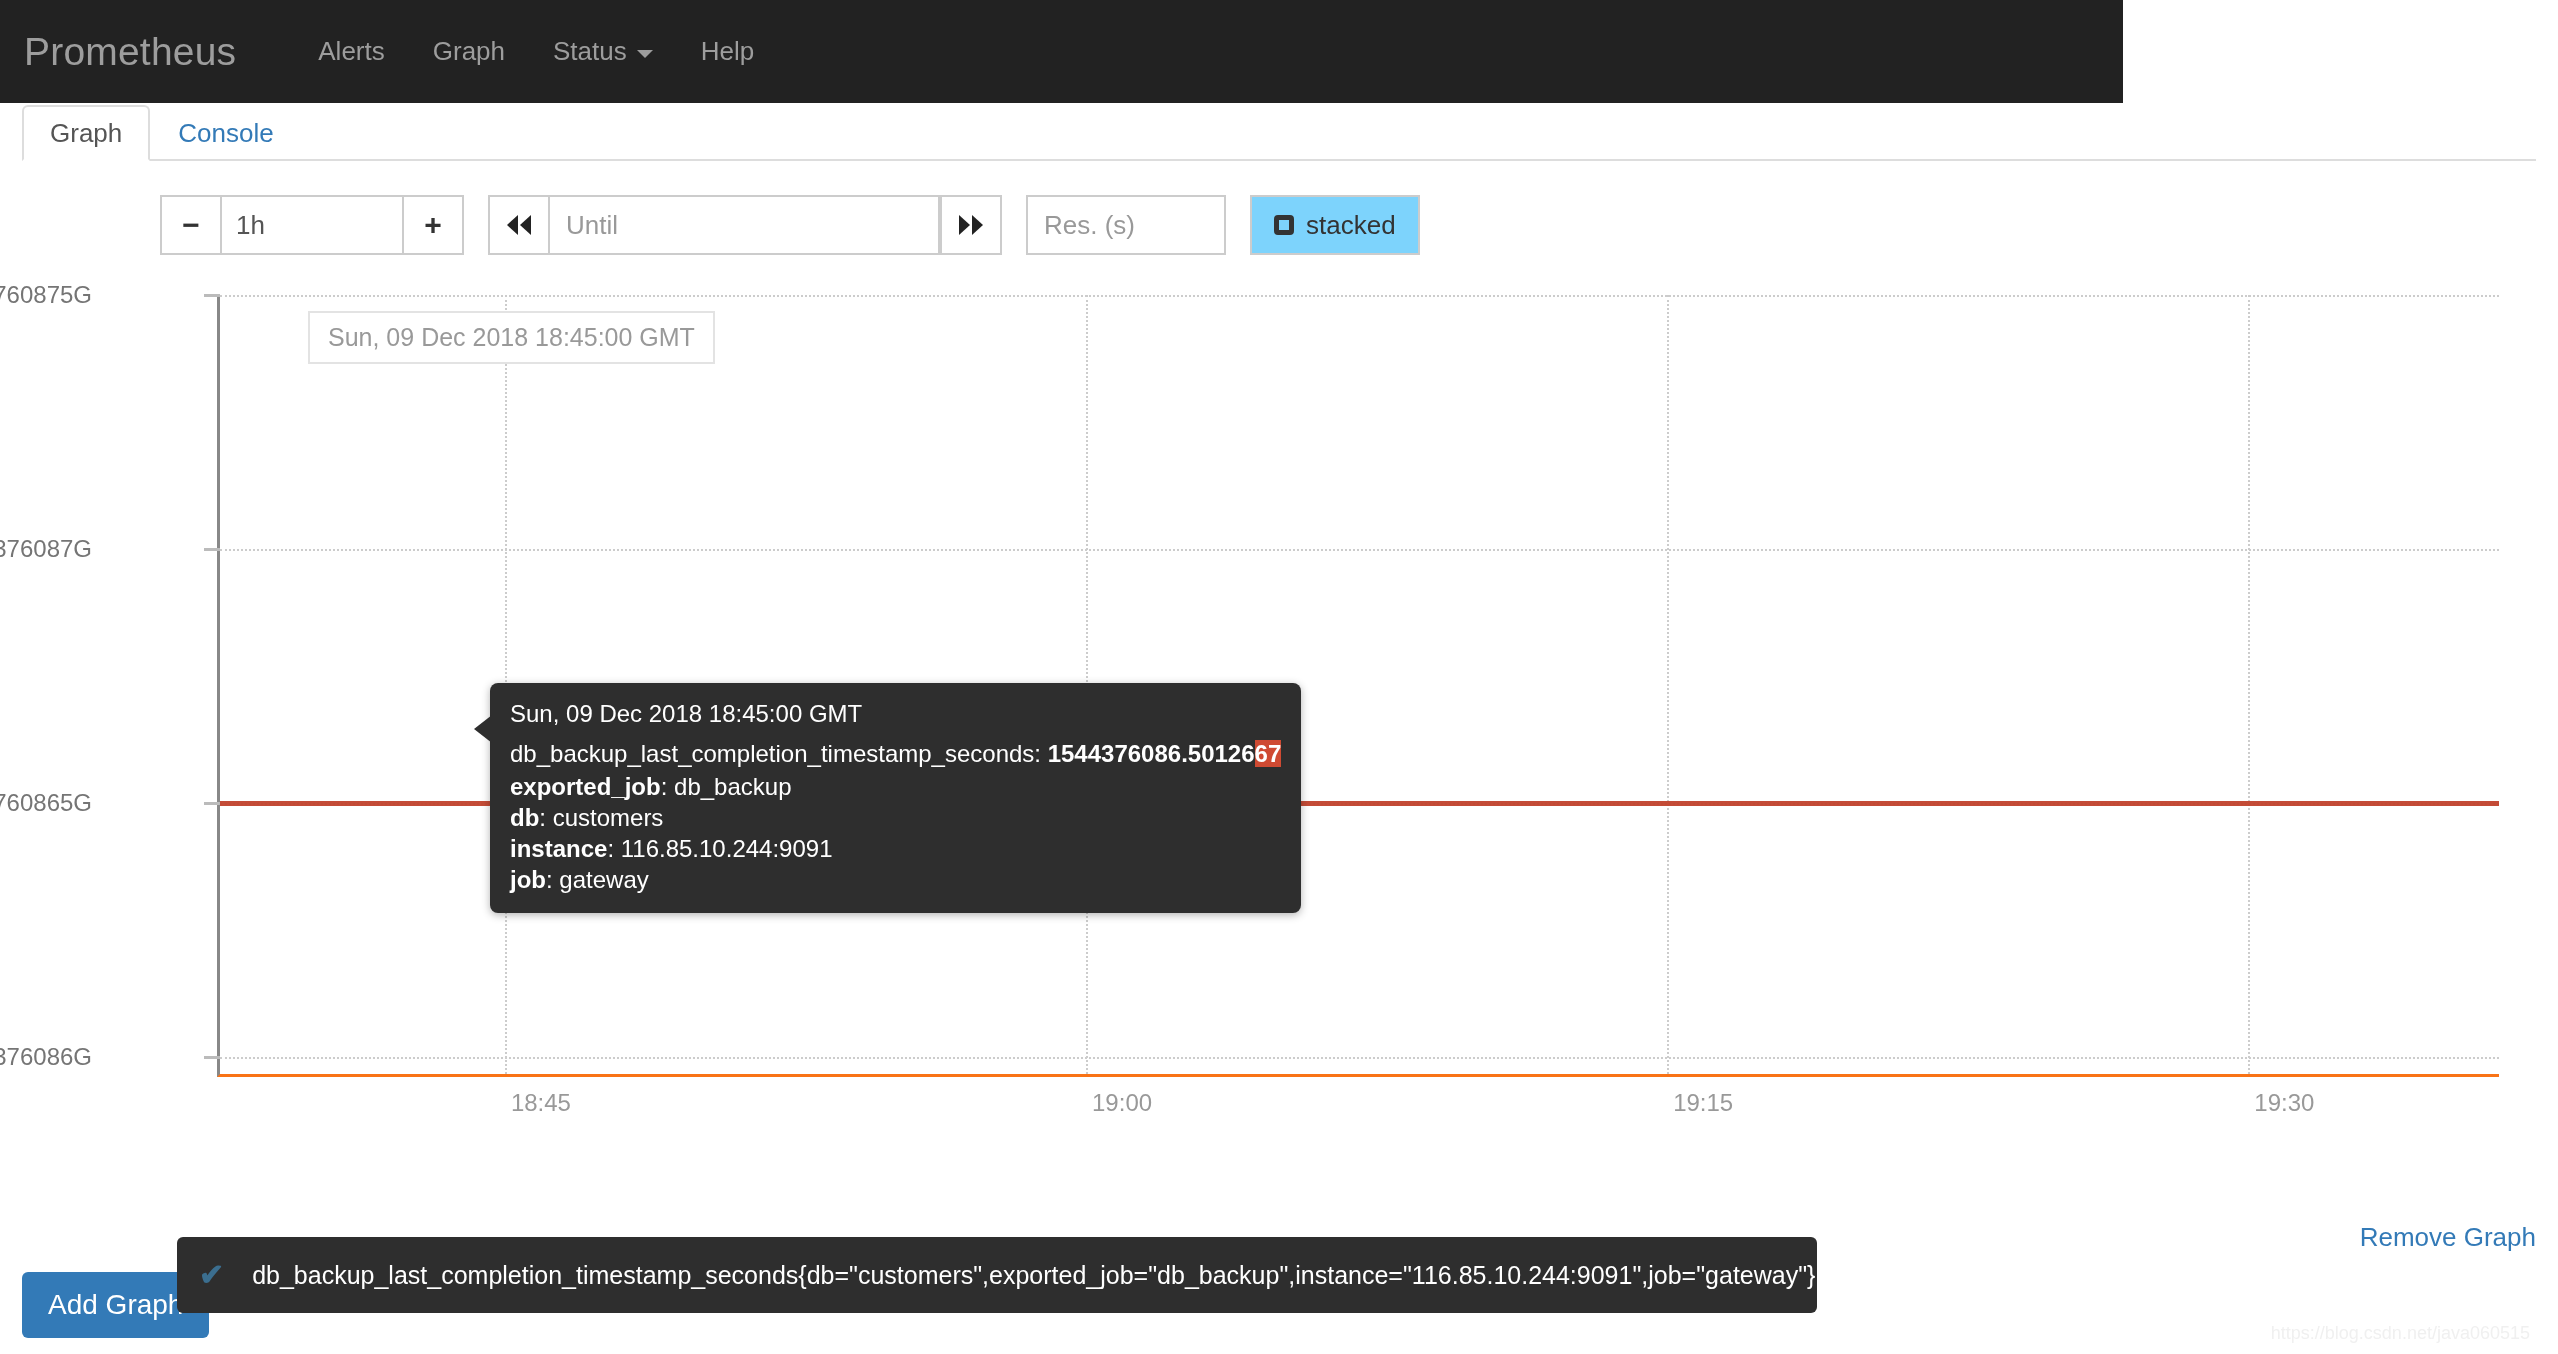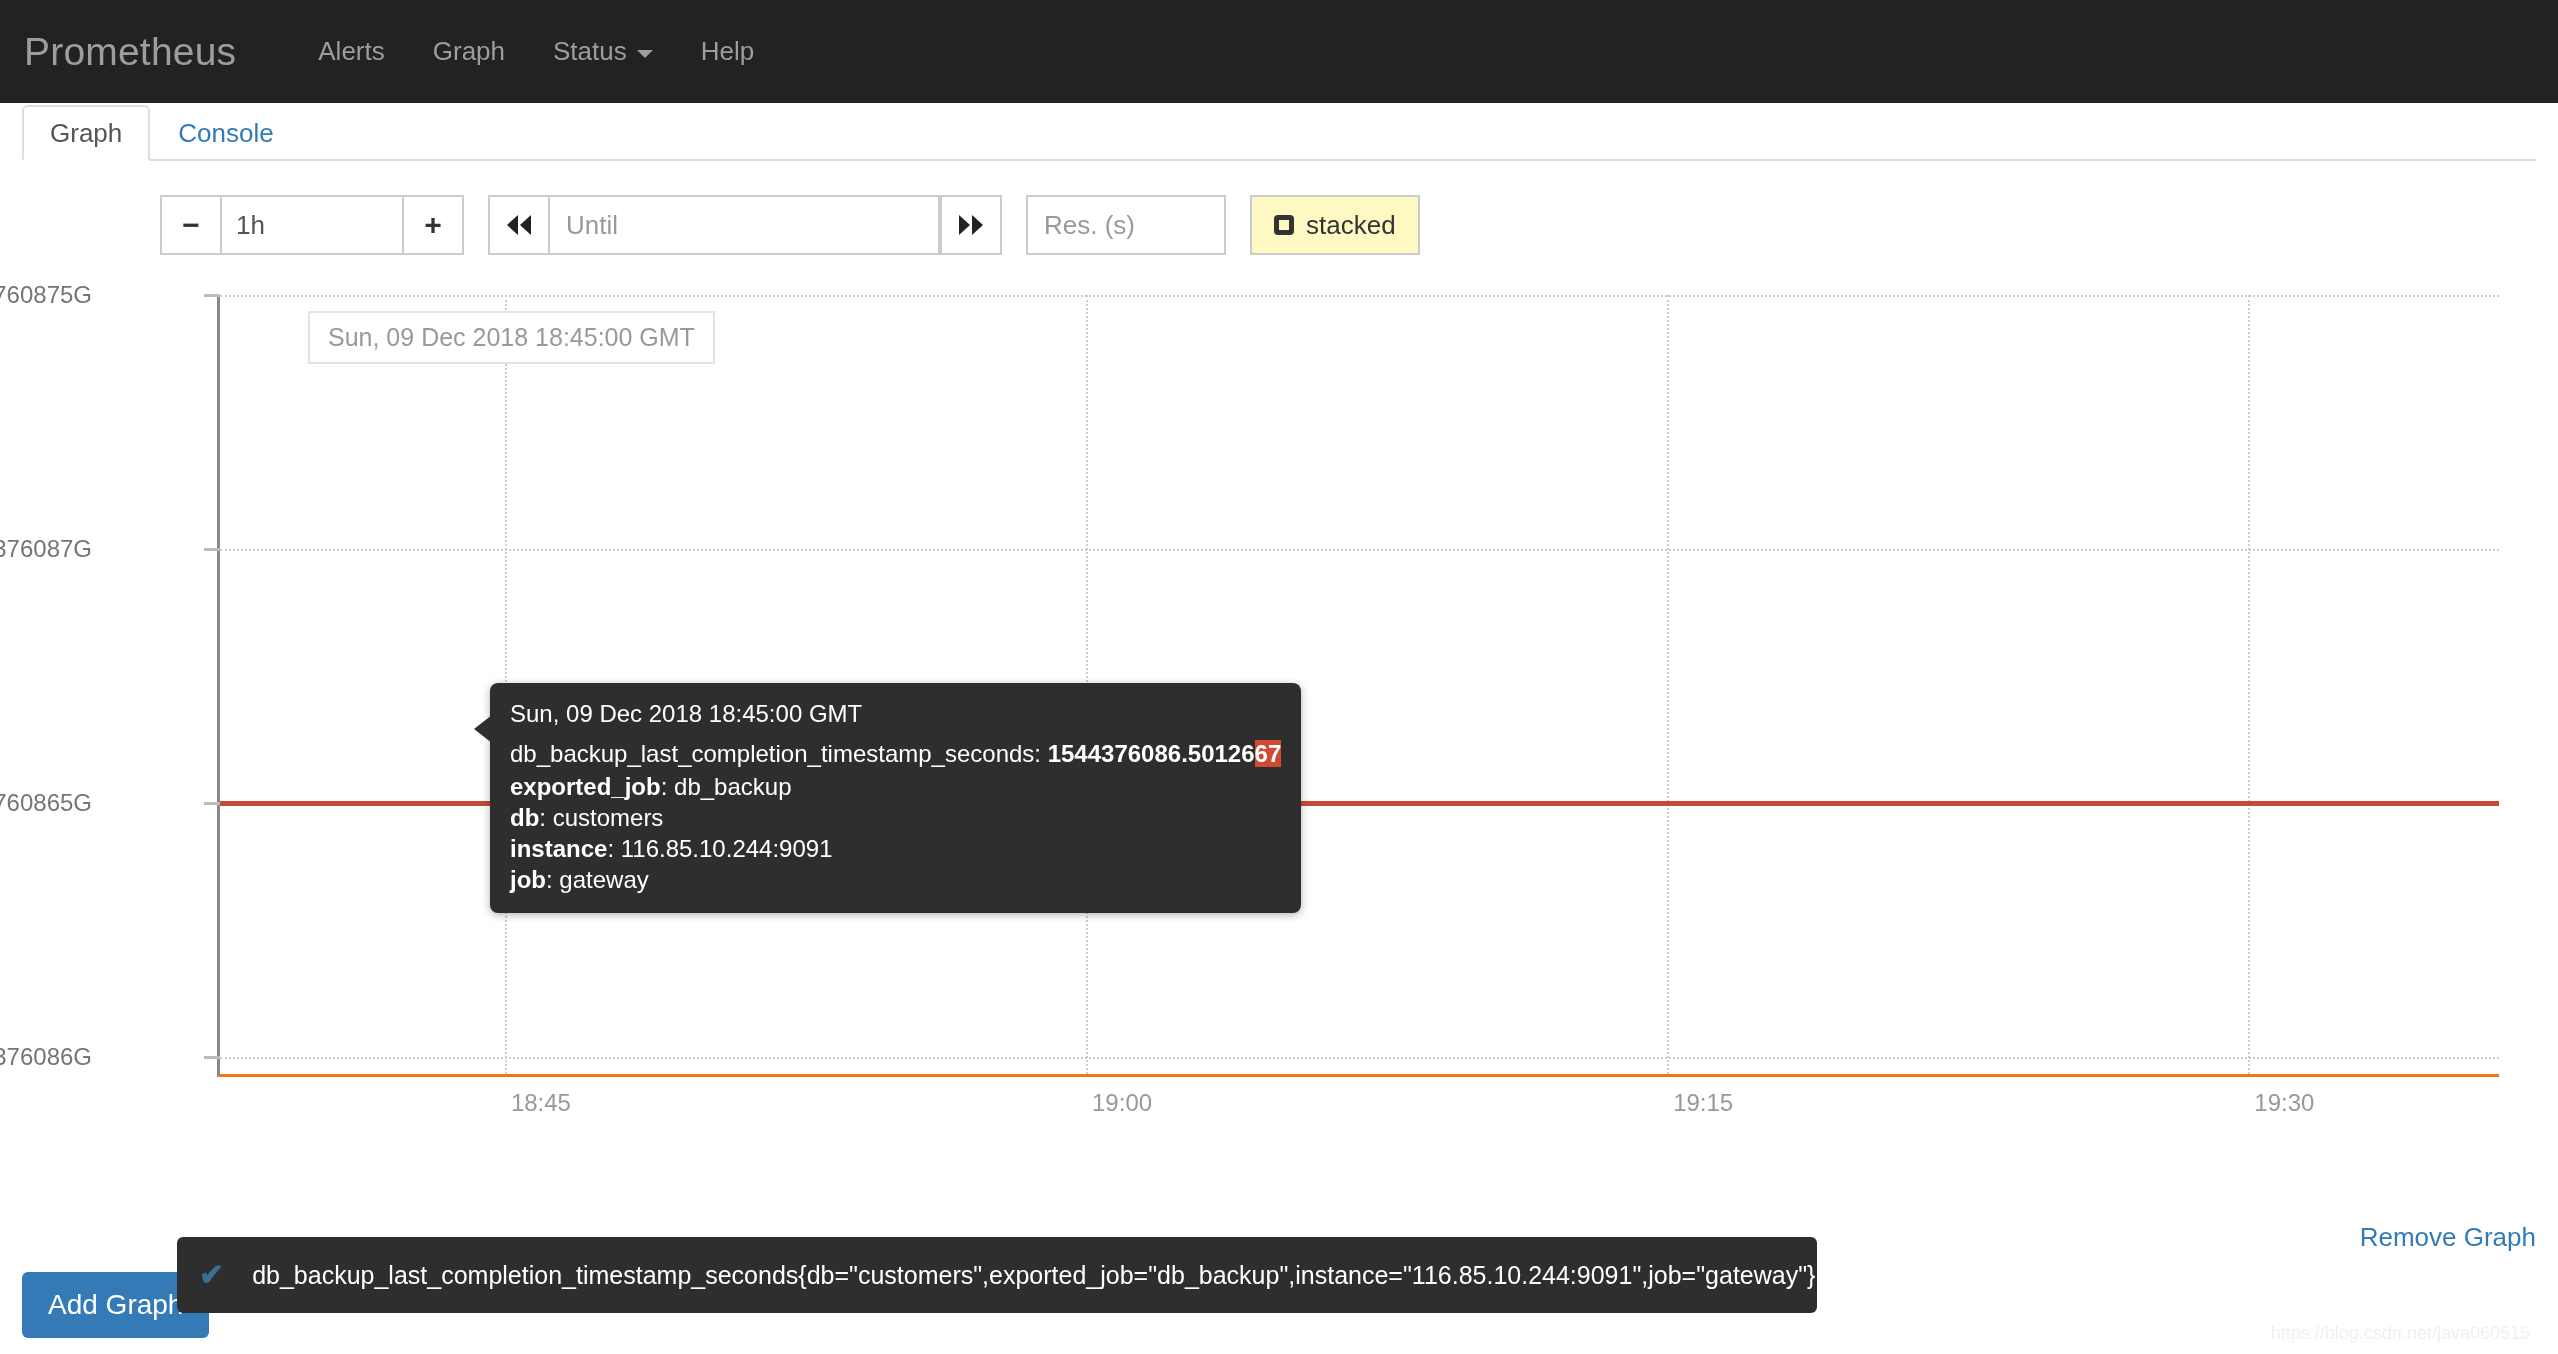--- a/index.html
+++ b/index.html
@@ -7,21 +7,21 @@
     margin: 0; padding: 0;
     width: 2558px; height: 1354px;
     background: #ffffff;
     font-family: "Liberation Sans", sans-serif;
     overflow: hidden;
   }
 
   
   .navbar {
     position: absolute; top: 0; left: 0;
-    width: 2558px; height: 103px;
+    width: 2123px; height: 103px;
     background: #222222;
     display: flex; align-items: center;
   }
   .brand {
     color: #9d9d9d; font-size: 39px; font-weight: 400;
     margin-left: 24px; margin-right: 58px;
     letter-spacing: 0.2px; cursor: pointer;
   }
   .nav-link {
     color: #9d9d9d; font-size: 26px; font-weight: 400;
@@ -85,21 +85,21 @@
   .until-input {
     width: 390px; padding: 0 16px; color: #999999;
     border-left: none; justify-content: flex-start; cursor: text;
   }
   .res-input {
     width: 200px; margin-left: 24px; padding: 0 16px;
     color: #999999; justify-content: flex-start; cursor: text;
   }
   .stacked-btn {
     margin-left: 24px; padding: 0 22px; gap: 12px; cursor: pointer;
-    color: #333333; background: #fef9c3;
+    color: #333333; background: #7dd3fc;
   }
   .chk-square {
     width: 20px; height: 20px; border: 5px solid #333333;
     border-radius: 4px; display: inline-block;
   }
 
   
   .graph-wrap {
     position: absolute; top: 122px; left: 0;
     width: 2514px; height: 810px;

